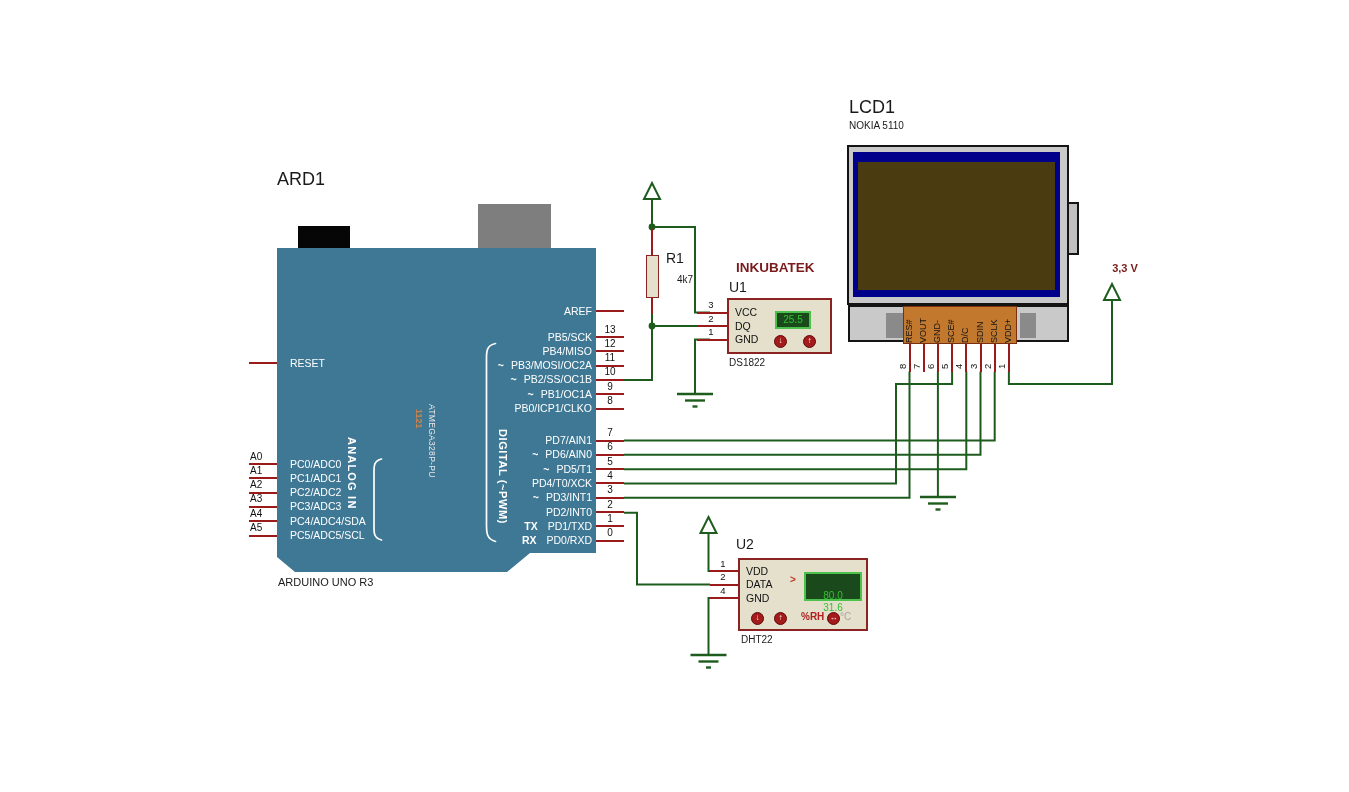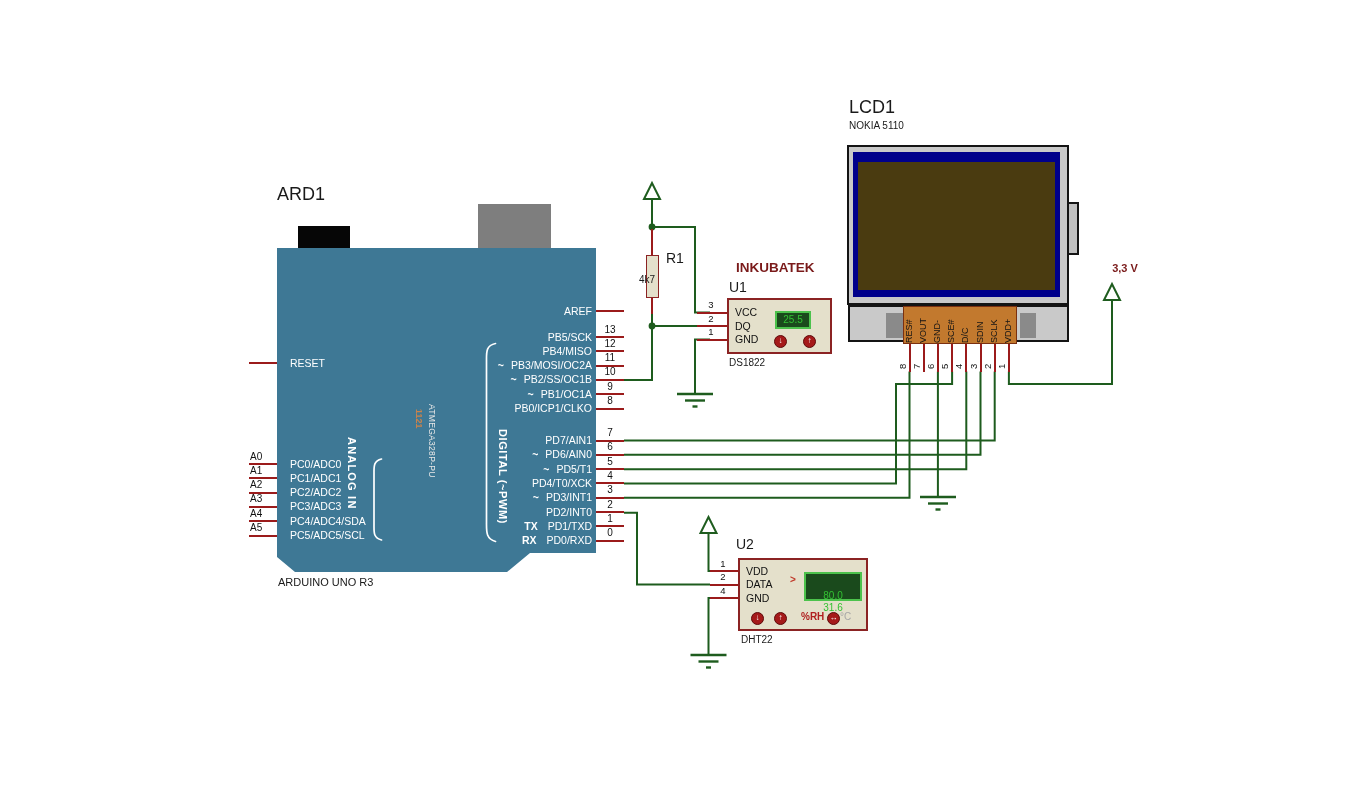--- a/index.html
+++ b/index.html
@@ -167,21 +167,21 @@
     <g>
       <path class="wire" d="M710,598 L708.5,598 L708.5,655"></path>
       <g>
         <line class="gndl" x1="690.5" y1="655" x2="726.5" y2="655"></line>
         <line class="gndl" x1="698.5" y1="661.5" x2="718.5" y2="661.5"></line>
         <line class="gndl" x1="706" y1="667.5" x2="711" y2="667.5"></line>
       </g>
     </g>
   </svg>
 
-  <div class="lbl ref-lbl" style="left:277px;top:184px;z-index:3">ARD1</div>
+  <div class="lbl ref-lbl" style="left:277px;top:169px;z-index:3">ARD1</div>
   <div class="lbl val-lbl" style="left:278px;top:576px;font-size:11px;z-index:3">ARDUINO UNO R3</div>
 
   <div class="abs" id="power-jack"></div>
   <div class="abs" id="usb-conn"></div>
   <div class="abs" id="mcu-chip"></div>
   <div class="abs chip-pins" id="chip-pins-left"></div>
   <div class="abs chip-pins" id="chip-pins-right"></div>
   <div class="lbl vtext-down" id="chip-marking">1121</div>
   <div class="lbl vtext-down" id="chip-part">ATMEGA328P-PU</div>
   <div class="lbl vtext-down" id="analog-section">ANALOG IN</div>
@@ -356,21 +356,21 @@
         <div class="pin-label-r">
           <span class="txrx">RX</span>
 
           <span class="pname">PD0/RXD</span>
         </div>
       </div>
     </div>
 
   <div class="abs" id="r1-body"></div>
   <div class="lbl ref-lbl-sm" style="left:666px;top:250px;z-index:3">R1</div>
-  <div class="lbl val-lbl" style="left:639px;top:274px;z-index:3">4k7</div>
+  <div class="lbl val-lbl" style="left:677px;top:274px;z-index:3">4k7</div>
 
   <div class="lbl ann-lbl" style="left:736px;top:260px;z-index:3">INKUBATEK</div>
   <div class="lbl ref-lbl-sm" style="left:729px;top:279px;z-index:3">U1</div>
   <div class="part-box" id="u1-box">
     <div class="seg-display" id="u1-display">25.5</div>
     <div class="rbtn" style="left:45px;top:35px">↓</div>
     <div class="rbtn" style="left:74px;top:35px">↑</div>
   </div>
   <div class="lbl val-lbl" style="left:729px;top:357px;z-index:3">DS1822</div>
   <div class="repeat" style="z-index:3" id="u1-pins">

